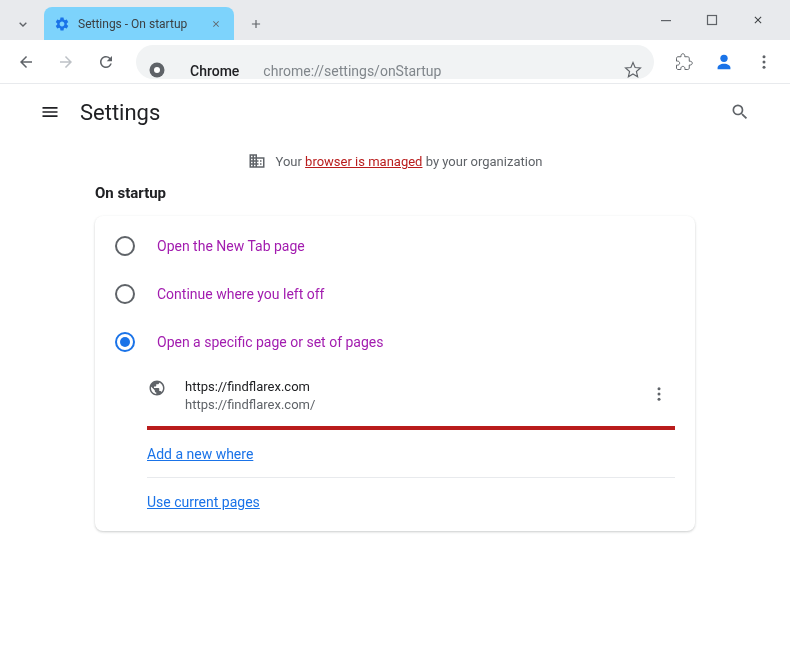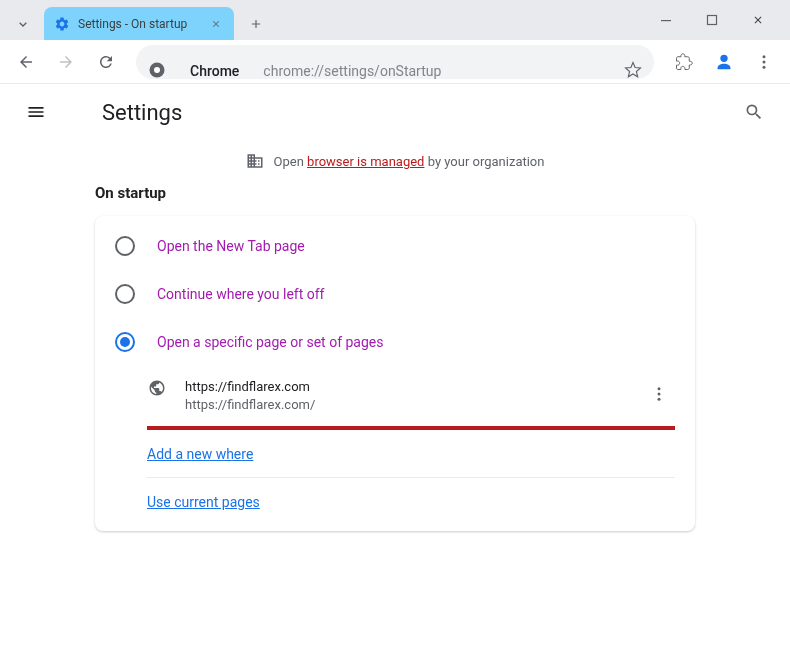--- a/index.html
+++ b/index.html
@@ -21,21 +21,21 @@
     .toolbar { height: 44px; background: #fff; display: flex; align-items: center; padding: 0 10px; gap: 8px; border-bottom: 1px solid #e8eaed; }
     .nav-btn { width: 32px; height: 32px; display: flex; align-items: center; justify-content: center; border-radius: 50%; cursor: pointer; color: #5f6368; }
     .nav-btn.disabled { color: #bdc1c6; }
     .omnibox { flex: 1; height: 34px; background: #f1f3f4; border-radius: 18px; display: flex; align-items: flex-end; padding: 0 12px; gap: 24px; margin: 0 6px; }
     .omnibox-icon { display: flex; align-items: center; justify-content: center; }
     .omnibox-secure { font-size: 14px; color: #202124; font-weight: 500; }
     .omnibox-url { font-size: 14px; color: #80868b; }
     .omnibox-star { margin-left: auto; }
     
     
-    .settings-header { height: 56px; display: flex; align-items: center; padding: 0 18px; gap: 36px; }
+    .settings-header { height: 56px; display: flex; align-items: center; padding: 0 32px; }
     .hamburger { width: 36px; height: 36px; display: flex; align-items: center; justify-content: center; cursor: pointer; border-radius: 50%; }
     .settings-title { font-size: 22px; color: #202124; margin-left: 12px; }
     .search-btn { margin-left: auto; width: 36px; height: 36px; display: flex; align-items: center; justify-content: center; cursor: pointer; border-radius: 50%; }
     
     
     .managed-banner { display: flex; align-items: center; justify-content: center; padding: 12px 0 14px; font-size: 13px; color: #5f6368; gap: 10px; }
     .managed-banner a { color: #b91c1c; text-decoration: underline; }
     
     
     .content { padding: 0 0 0 95px; width: 700px; }
@@ -174,21 +174,21 @@
   </div>
 </div>
 
 <div class="managed-banner">
   <span>
     <svg width="18" height="18" viewBox="0 0 24 24">
         <path d="M12 7V3H2v18h20V7H12zM6 19H4v-2h2v2zm0-4H4v-2h2v2zm0-4H4V9h2v2zm0-4H4V5h2v2zm4 12H8v-2h2v2zm0-4H8v-2h2v2zm0-4H8V9h2v2zm0-4H8V5h2v2zm10 12h-8v-2h2v-2h-2v-2h2v-2h-2V9h8v10zm-2-8h-2v2h2v-2zm0 4h-2v2h2v-2z" fill="#5f6368"></path>
       </svg>
   </span>
   <span>
-    <span>Open </span><a href="#">browser is managed</a><span> by your organization</span>
+    <span>Your </span><a href="#">browser is managed</a><span> by your organization</span>
   </span>
 </div>
 
 <div class="content">
   <div class="section-title">On startup</div>
   <div class="card">
     <div class="radio-row">
       <div class="radio"></div>
       <span class="radio-label">Open the New Tab page</span>
     </div>

